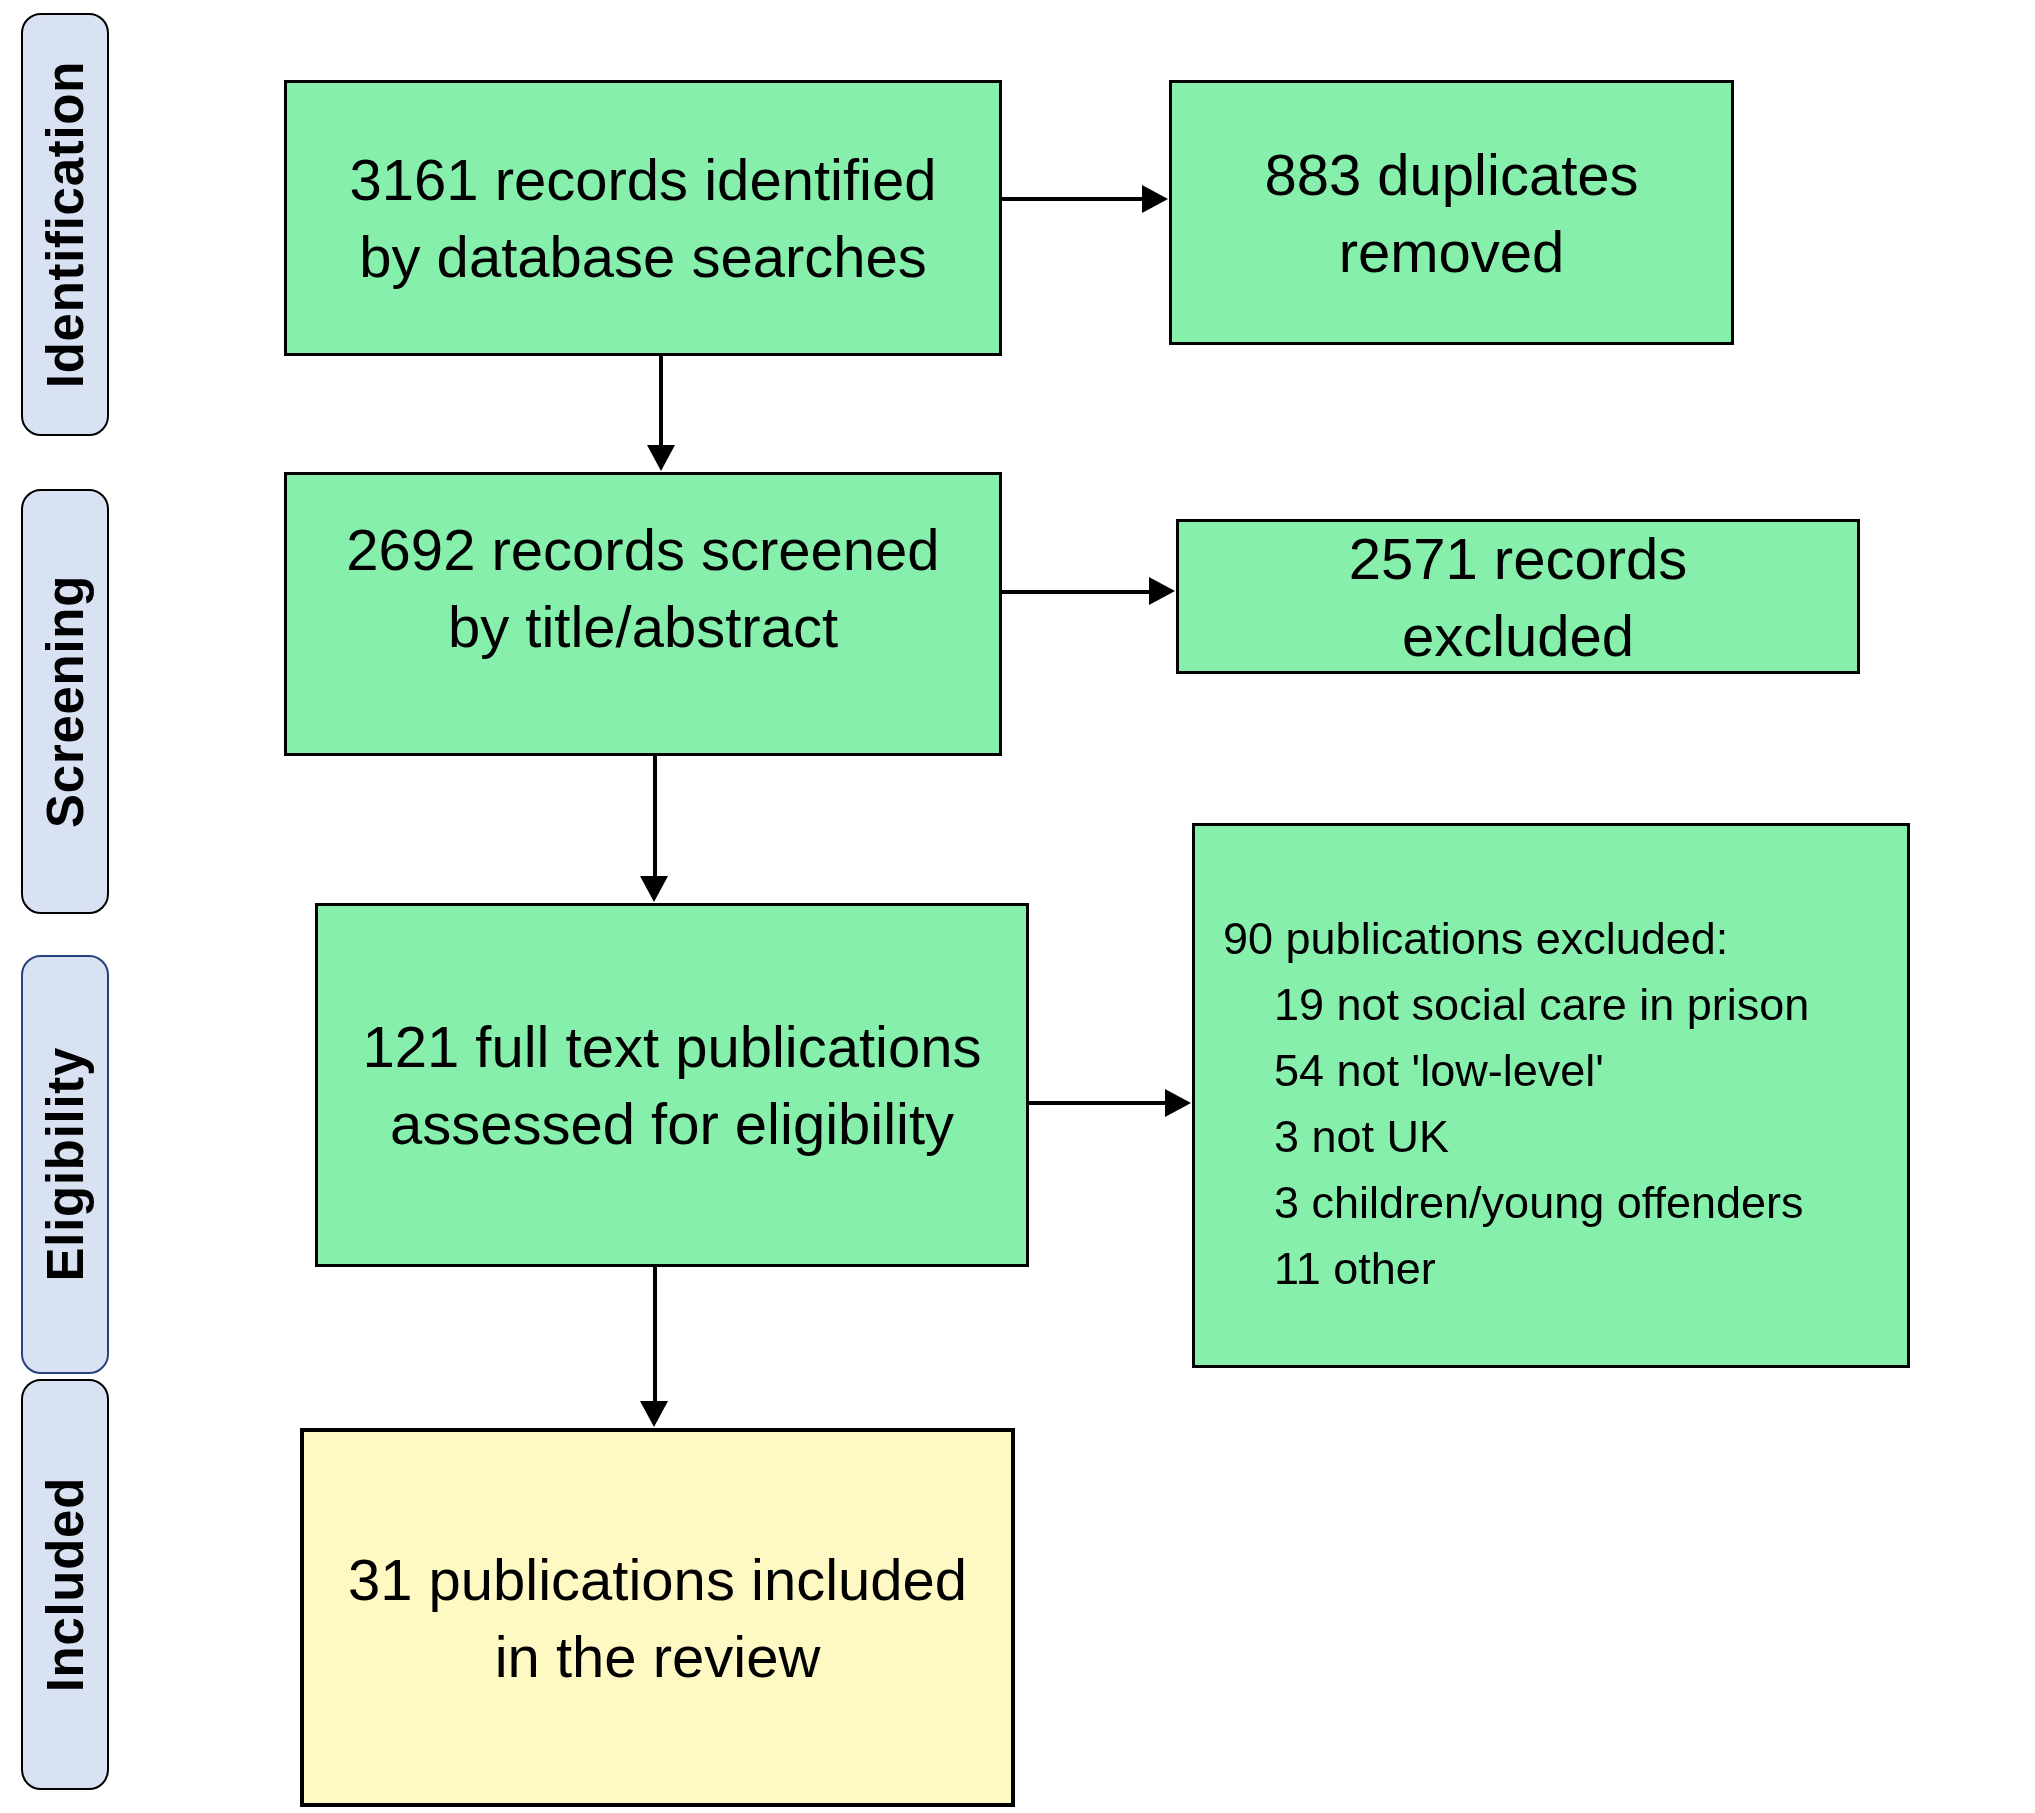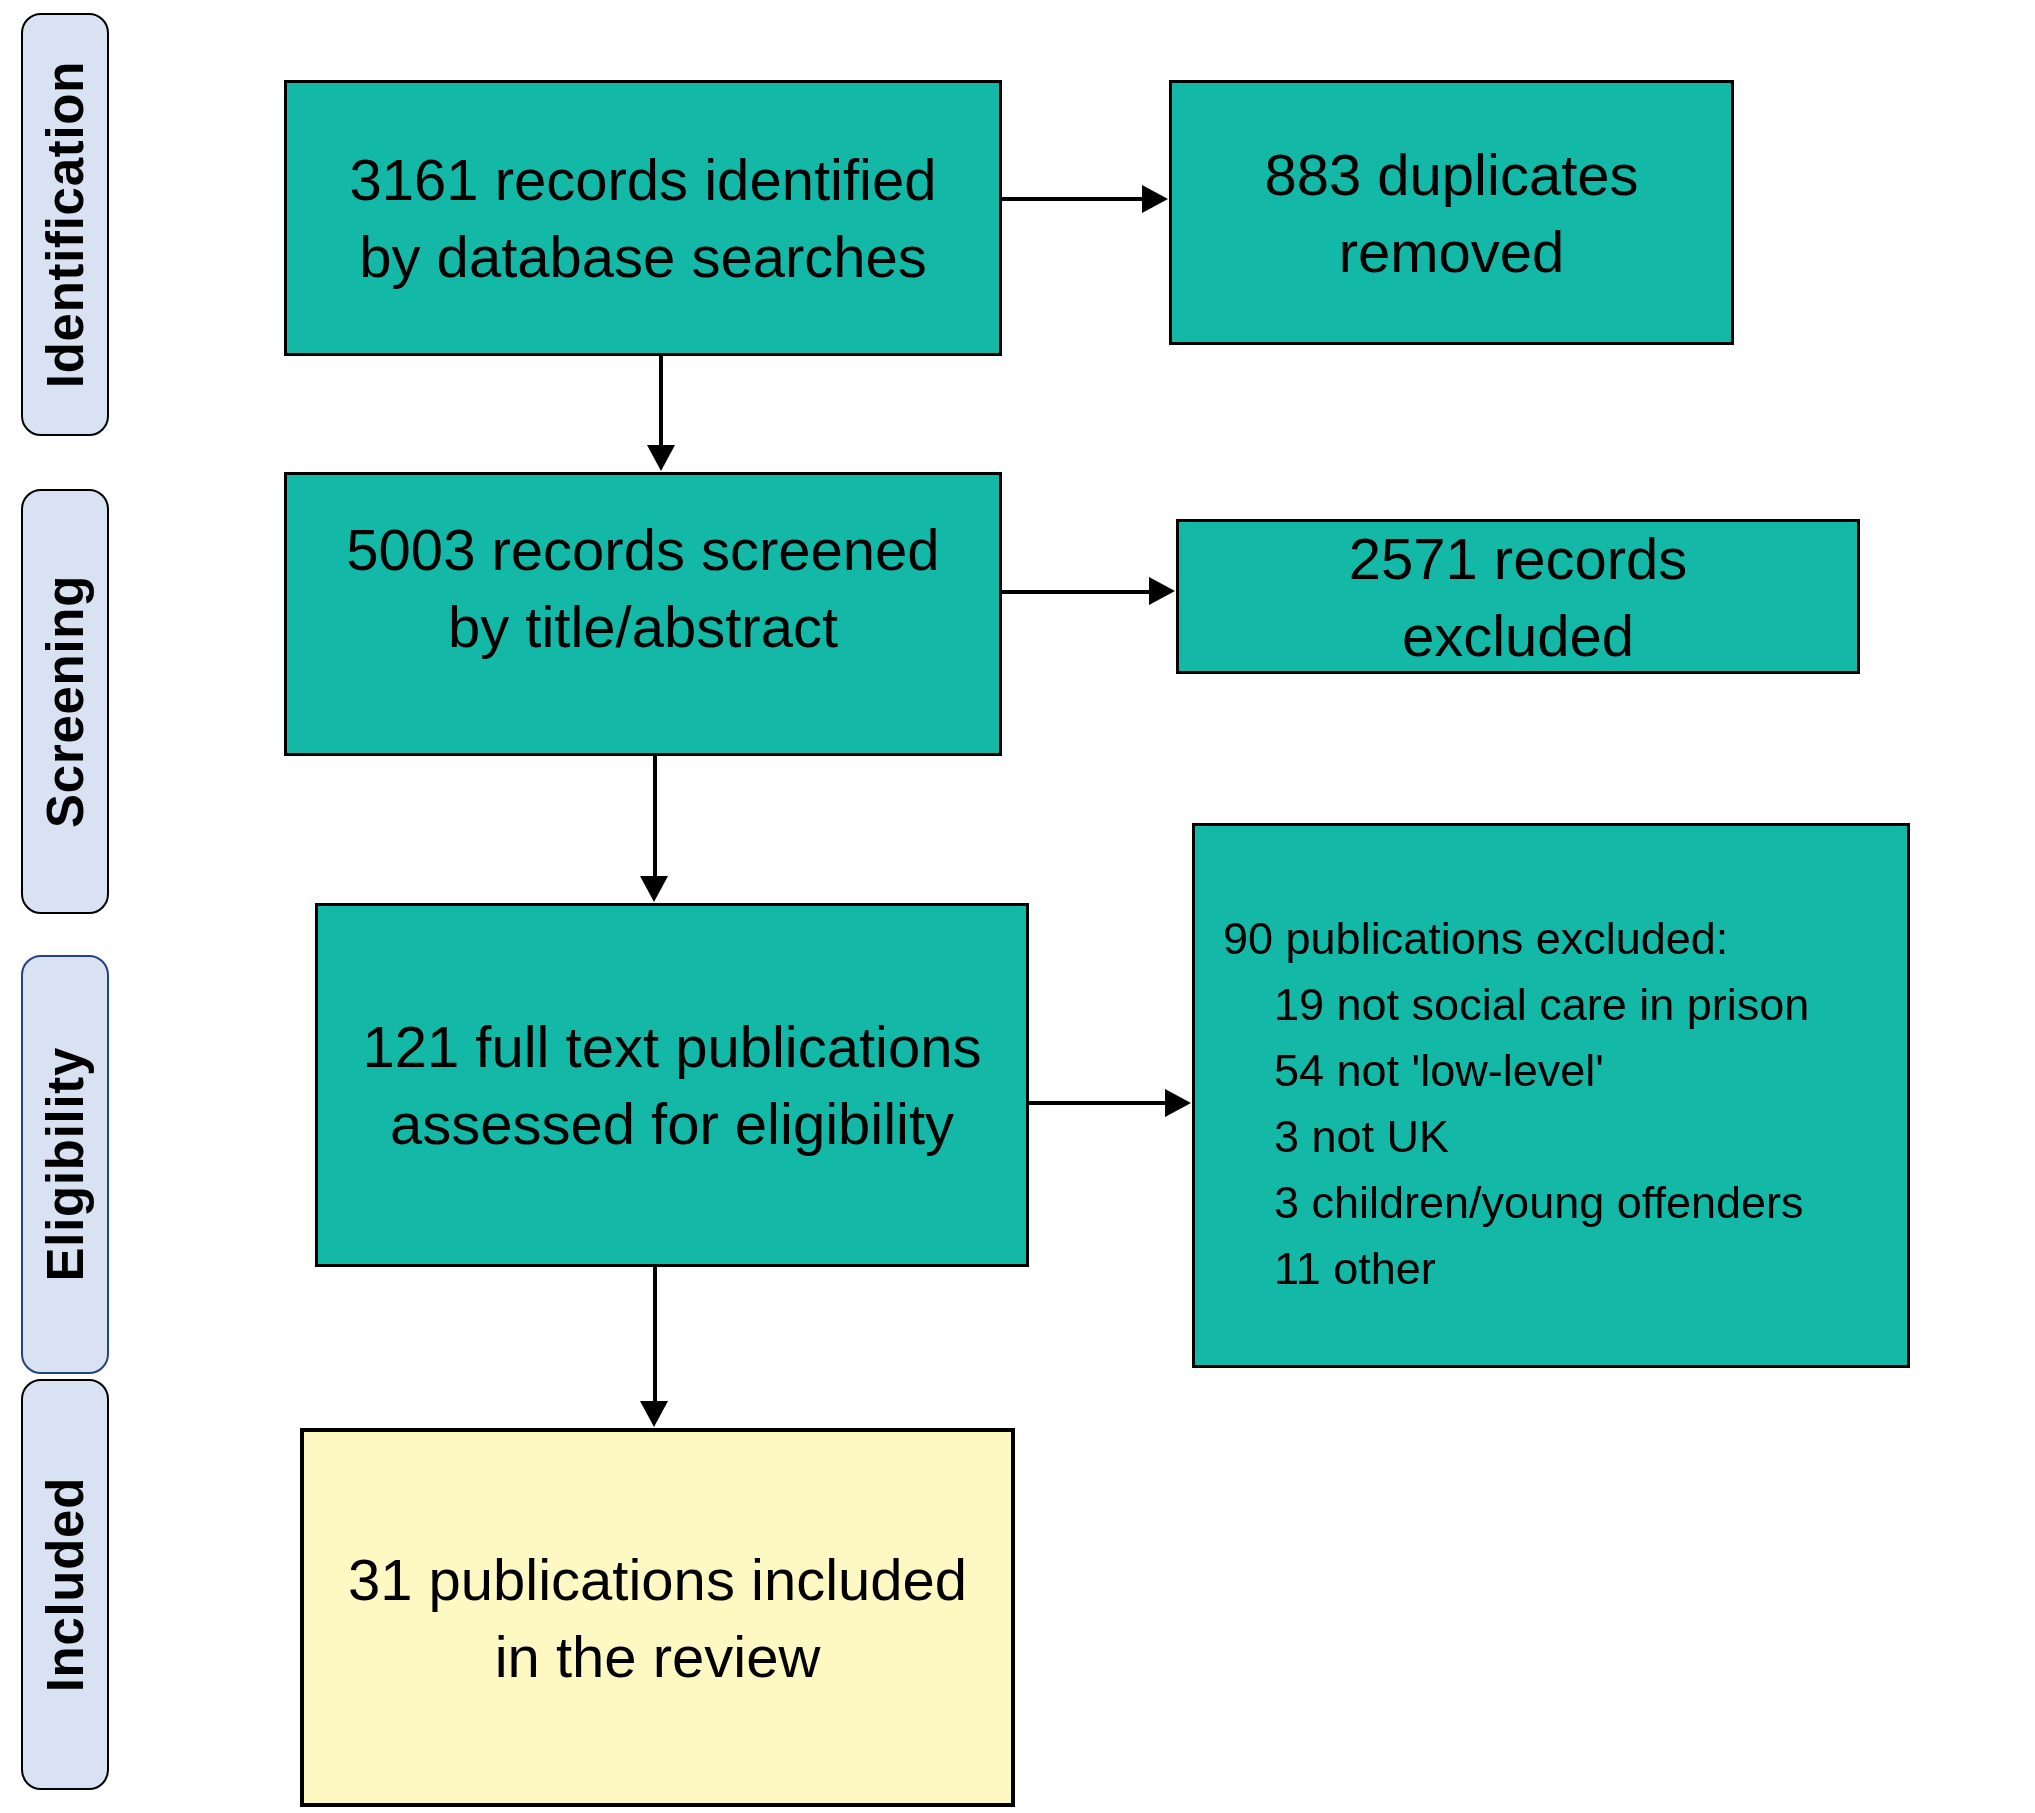--- a/index.html
+++ b/index.html
@@ -25,21 +25,21 @@
     writing-mode:vertical-rl;
     transform:rotate(180deg);
     font-weight:bold;
     font-size:51px;
     letter-spacing:0.7px;
     white-space:nowrap;
   }
   
   .fbox{
     position:absolute;
-    background:#14b8a6;
+    background:#86efac;
     border:3.3px solid #000;
     box-sizing:border-box;
     display:flex;flex-direction:column;
     align-items:center;justify-content:center;
     text-align:center;
     font-size:58px;line-height:77px;
   }
   .fbox .bline{white-space:nowrap;}
   
   .fbox.listbox{
@@ -94,21 +94,21 @@
     <div class="bline">3161 records identified</div>
     <div class="bline">by database searches</div>
   </div>
 
   <div class="fbox" style="left:1169px;top:80px;width:565px;height:265px;">
     <div class="bline">883 duplicates</div>
     <div class="bline">removed</div>
   </div>
 
   <div class="fbox" style="left:284px;top:472px;width:718px;height:284px;padding-bottom:53px;">
-    <div class="bline">5003 records screened</div>
+    <div class="bline">2692 records screened</div>
     <div class="bline">by title/abstract</div>
   </div>
 
   <div class="fbox" style="left:1176px;top:519px;width:684px;height:155px;">
     <div class="bline">2571 records</div>
     <div class="bline">excluded</div>
   </div>
 
   <div class="fbox" style="left:315px;top:903px;width:714px;height:364px;">
     <div class="bline">121 full text publications</div>

